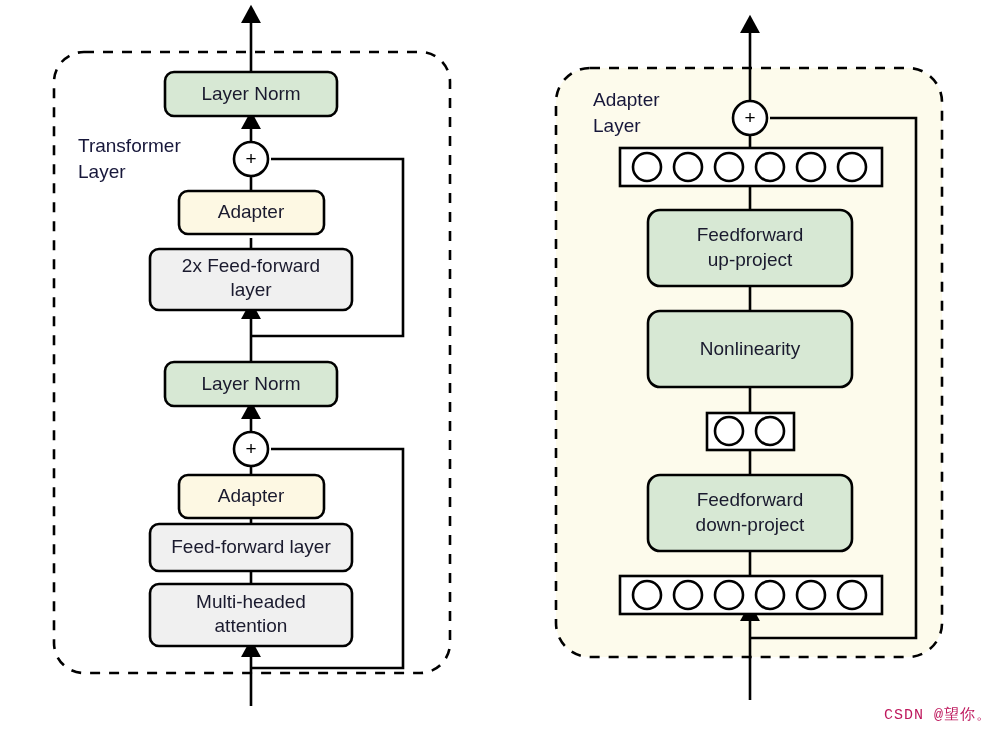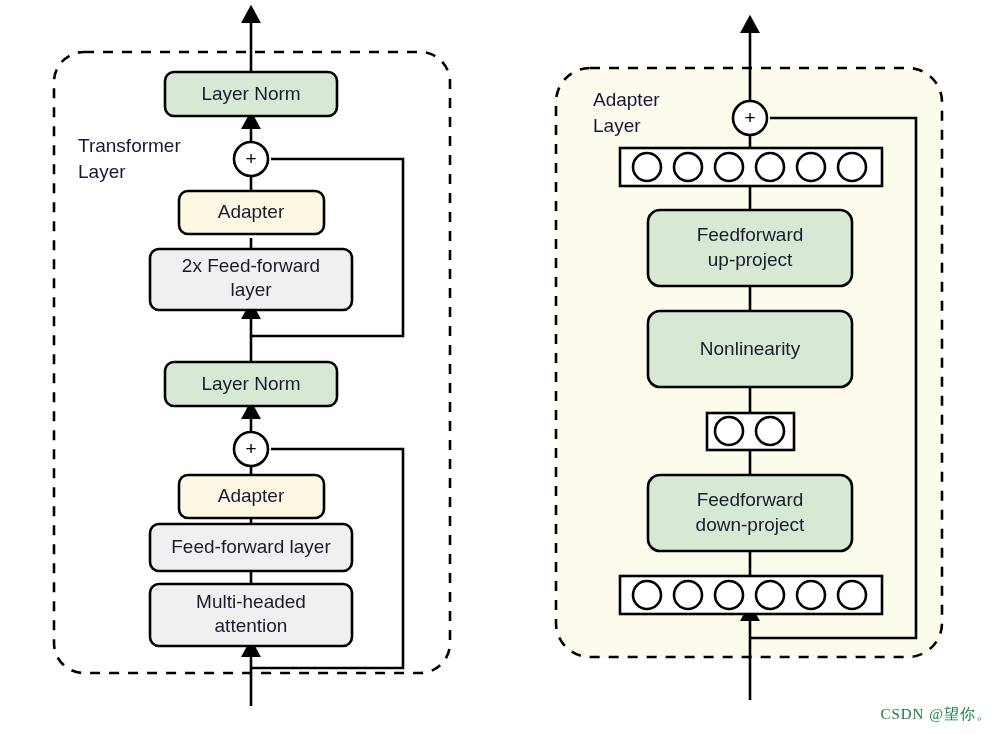--- a/index.html
+++ b/index.html
@@ -42,23 +42,23 @@
     font-family: "Liberation Sans", "DejaVu Sans", sans-serif;
     font-size: 19px;
     fill: #000000;
     text-anchor: middle;
     dominant-baseline: middle;
   }
   .watermark-text {
     position: absolute;
     right: 16px;
     bottom: 10px;
-    font-family: Liberation Serif, serif;
+    font-family: Liberation Mono, monospace;
     font-size: 15px;
-    color: #15803d;
+    color: #be185d;
     letter-spacing: 1px;
     user-select: none;
     white-space: nowrap;
   }
 </style>
 </head>
 <body>
 
 <div id="canvas">
 

